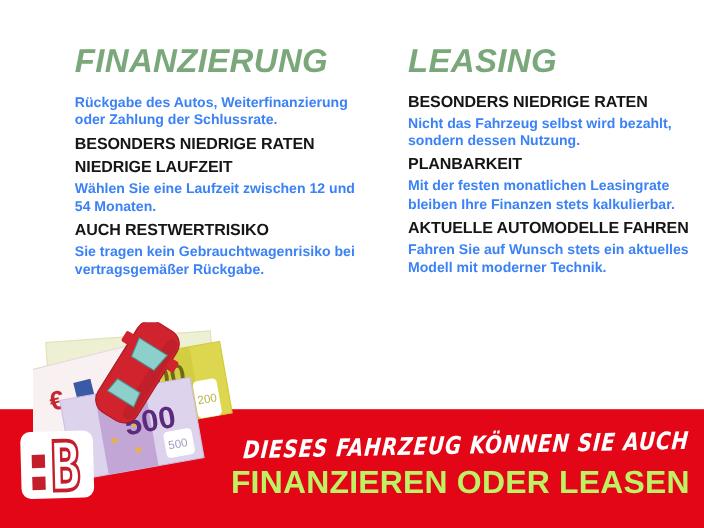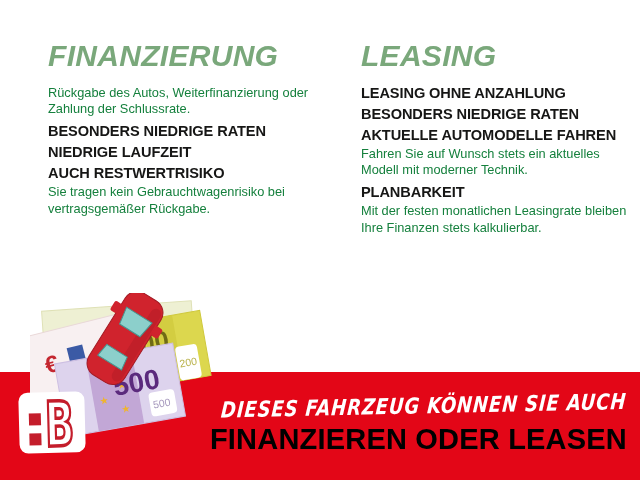--- a/index.html
+++ b/index.html
@@ -3,49 +3,49 @@
 <meta charset="utf-8">
 <style>
   html,body{margin:0;padding:0;}
   .page{
     position:relative;width:640px;height:480px;background:#ffffff;
     overflow:hidden;font-family:"Liberation Sans",sans-serif;
   }
   
   .content{position:absolute;left:48px;top:40px;display:flex;width:580px;}
   .col{box-sizing:border-box;}
-  .col-left{width:302px;padding-right:24px;}
+  .col-left{width:302px;padding-right:24px;margin-left:20px;}
   .col-right{width:276px;margin-left:20px;}
   .col-title{
     font-size:30px;font-weight:bold;font-style:italic;
     color:#7aa87b;line-height:32px;margin:0 0 13px 0;letter-spacing:.3px;
   }
   .section{margin:0 0 4px 0;}
   .section h2{
     font-size:14.6px;font-weight:bold;color:#161615;
     line-height:17px;margin:0 0 2px 0;letter-spacing:-.1px;
   }
   .section p{
-    font-size:12.8px;color:#15803d;line-height:16.2px;margin:0 0 6px 0;
+    font-size:12.8px;color:#3b82f6;line-height:16.2px;margin:0 0 6px 0;font-weight:bold;
   }
   
   .banner{
     position:absolute;left:0;top:372px;width:640px;height:108px;
     background:#e30617;
   }
   .script-line{
     position:absolute;right:14px;top:17px;color:#ffffff;
     font-family:"DejaVu Sans",sans-serif;
     font-size:22px;font-weight:bold;font-style:italic;
     letter-spacing:1px;white-space:nowrap;
     transform:scaleX(.82) skewX(-6deg) rotate(-1deg);
     transform-origin:right center;
   }
   .main-line{
-    position:absolute;right:13px;top:51px;color:#000000;
+    position:absolute;right:13px;top:51px;color:#bef264;
     font-size:29px;font-weight:bold;letter-spacing:.2px;white-space:nowrap;
   }
   
   .money{position:absolute;left:30px;top:293px;width:235px;height:190px;}
   
   .logo{
     position:absolute;left:19px;top:392px;width:66px;height:61px;
     background:#ffffff;border-radius:9px;transform:rotate(-1.5deg);
   }
   .logo .sq{position:absolute;left:10px;width:12px;height:12px;background:#c41d2b;}
@@ -63,43 +63,44 @@
       <h1 class="col-title">FINANZIERUNG</h1>
 
       <div class="section">
         <p>Rückgabe des Autos, Weiterfinanzierung oder Zahlung der Schlussrate.</p>
       </div>
       <div class="section">
         <h2>BESONDERS NIEDRIGE RATEN</h2>
       </div>
       <div class="section">
         <h2>NIEDRIGE LAUFZEIT</h2>
+        <p>Wählen Sie eine Laufzeit zwischen 12 und 54 Monaten.</p>
       </div>
       <div class="section">
         <h2>AUCH RESTWERTRISIKO</h2>
         <p>Sie tragen kein Gebrauchtwagenrisiko bei vertragsgemäßer Rückgabe.</p>
       </div>
     </div>
 
     <div class="col col-right">
       <h1 class="col-title">LEASING</h1>
 
       <div class="section">
-        <h2>LEASING OHNE ANZAHLUNG</h2>
       </div>
       <div class="section">
         <h2>BESONDERS NIEDRIGE RATEN</h2>
+        <p>Nicht das Fahrzeug selbst wird bezahlt, sondern dessen Nutzung.</p>
+      </div>
+      <div class="section">
+        <h2>PLANBARKEIT</h2>
+        <p>Mit der festen monatlichen Leasingrate bleiben Ihre Finanzen stets kalkulierbar.</p>
       </div>
       <div class="section">
         <h2>AKTUELLE AUTOMODELLE FAHREN</h2>
         <p>Fahren Sie auf Wunsch stets ein aktuelles Modell mit moderner Technik.</p>
-      </div>
-      <div class="section">
-        <h2>PLANBARKEIT</h2>
-        <p>Mit der festen monatlichen Leasingrate bleiben Ihre Finanzen stets kalkulierbar.</p>
       </div>
     </div>
   </div>
 
   <div class="banner">
     <div class="script-line">DIESES FAHRZEUG KÖNNEN SIE AUCH</div>
     <div class="main-line">FINANZIEREN ODER LEASEN</div>
   </div>
 
   <svg class="money" viewBox="0 0 235 190">

